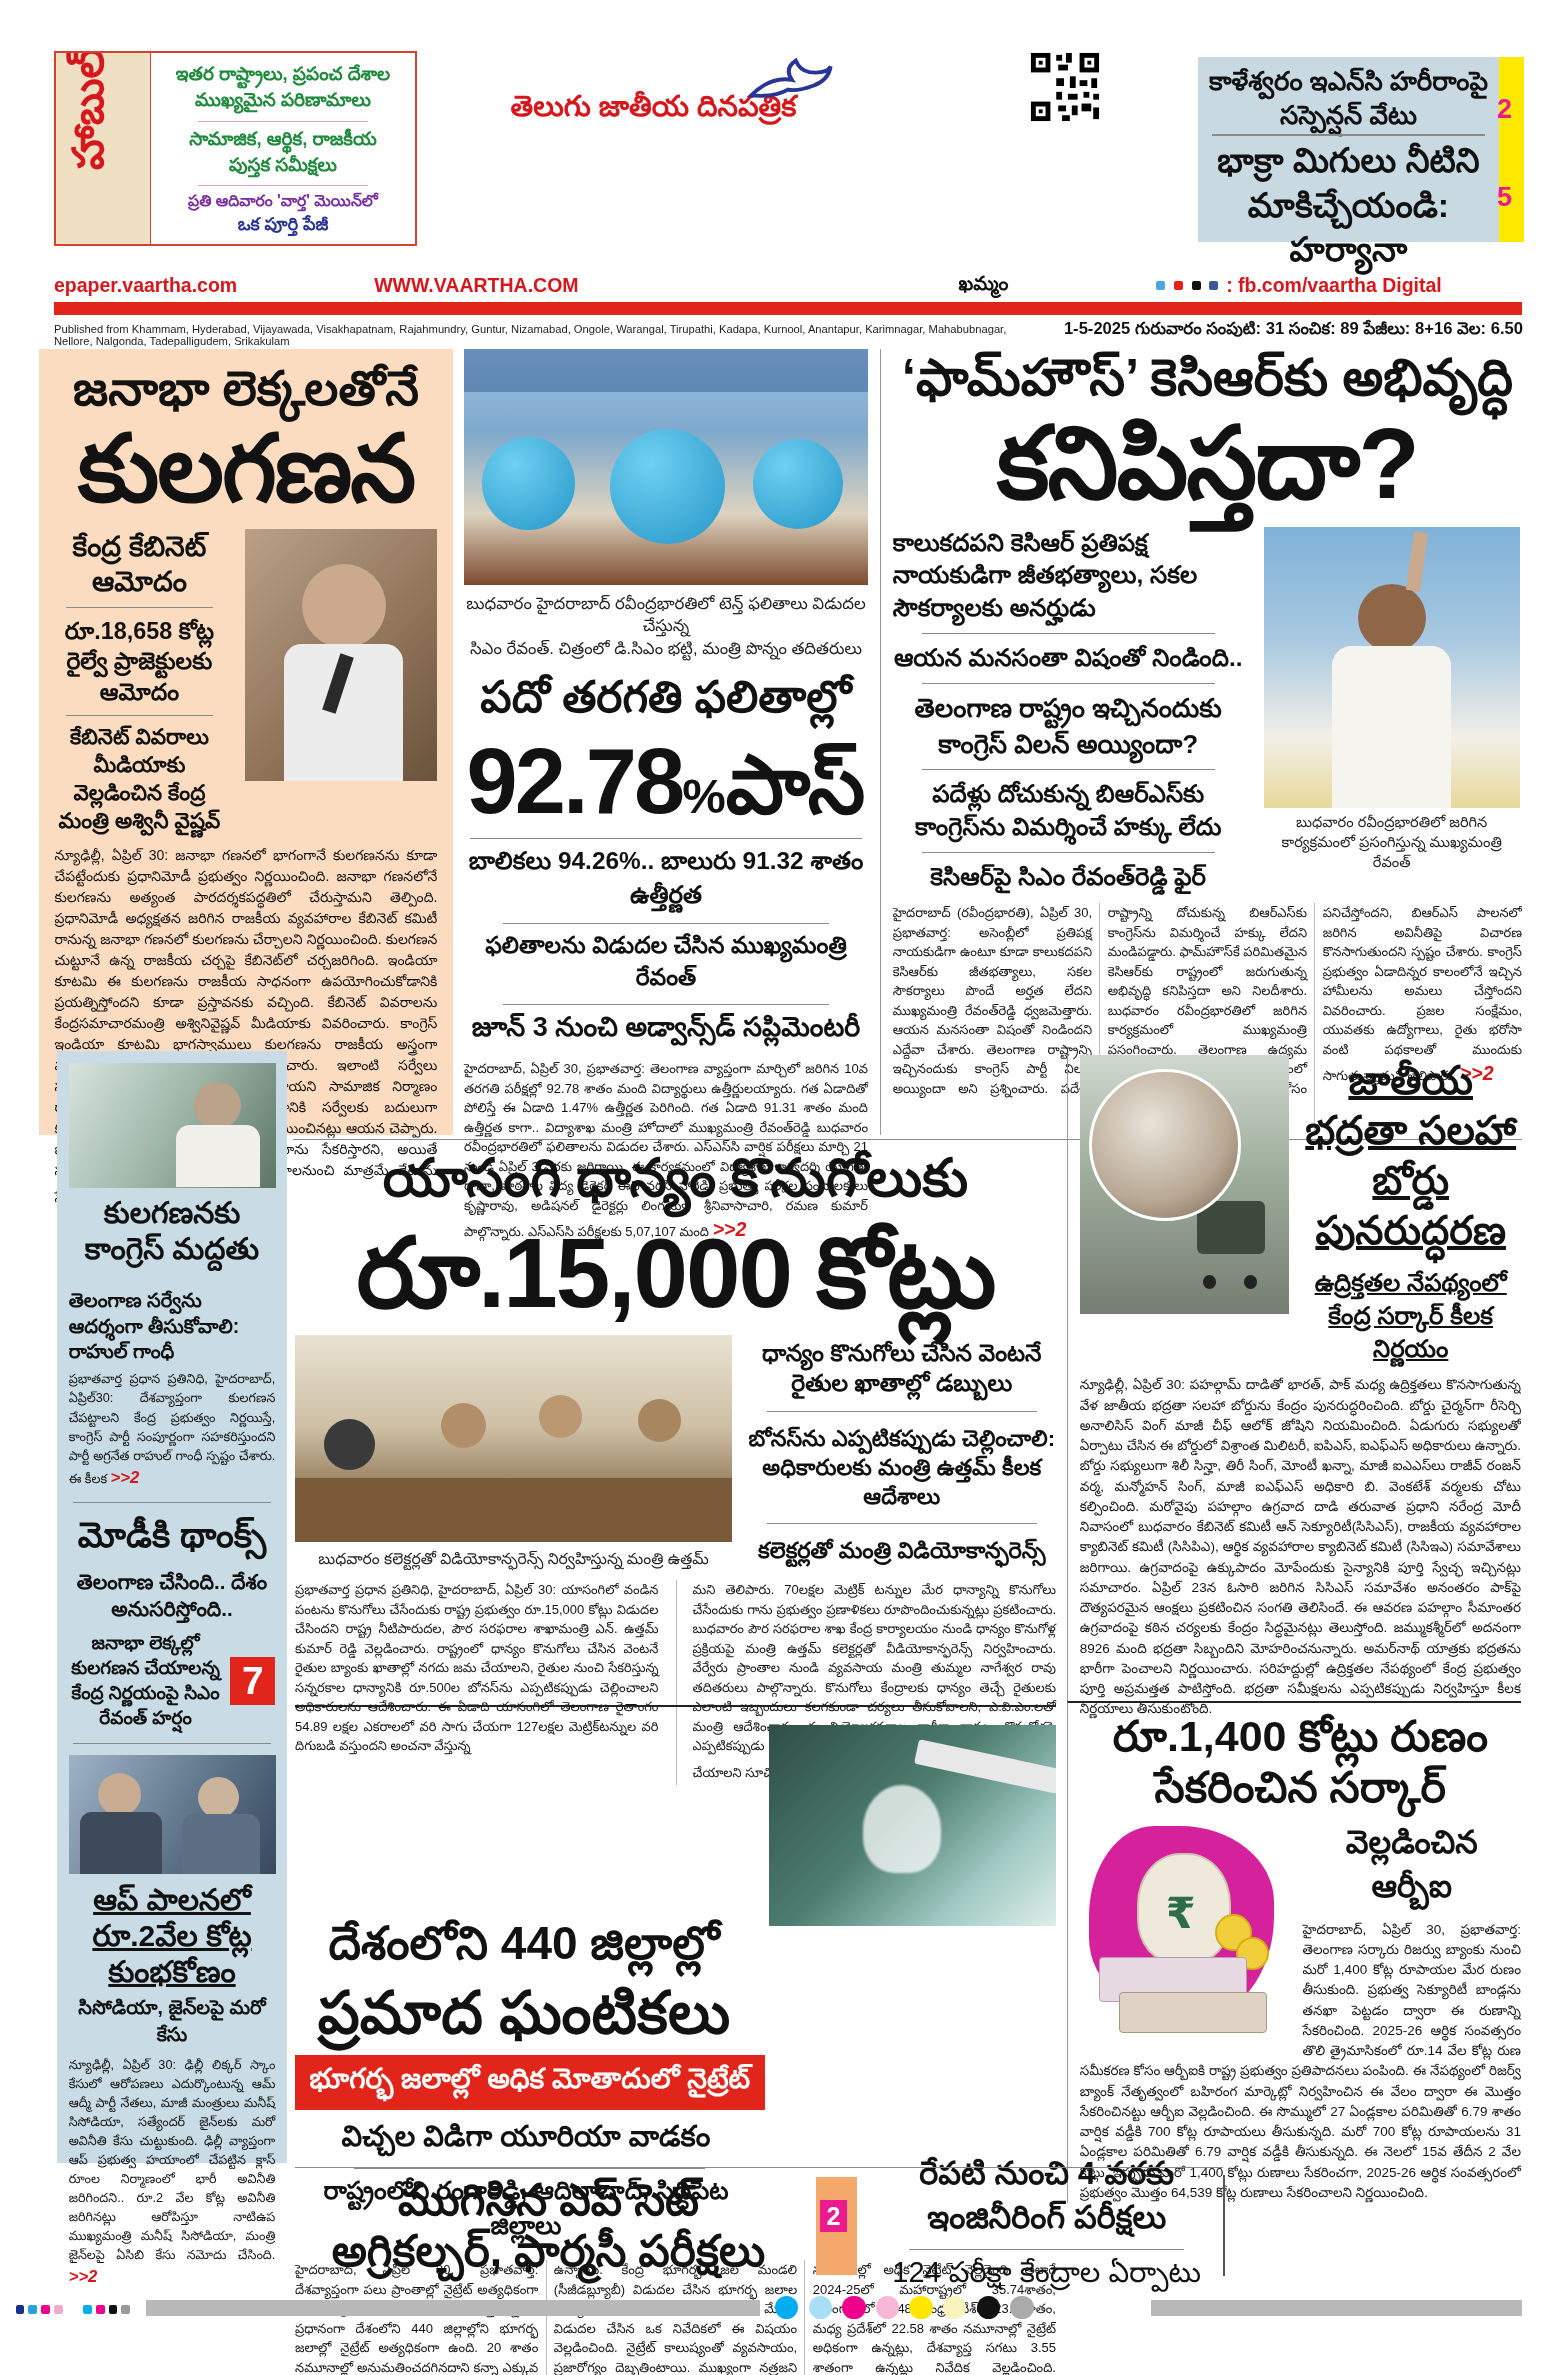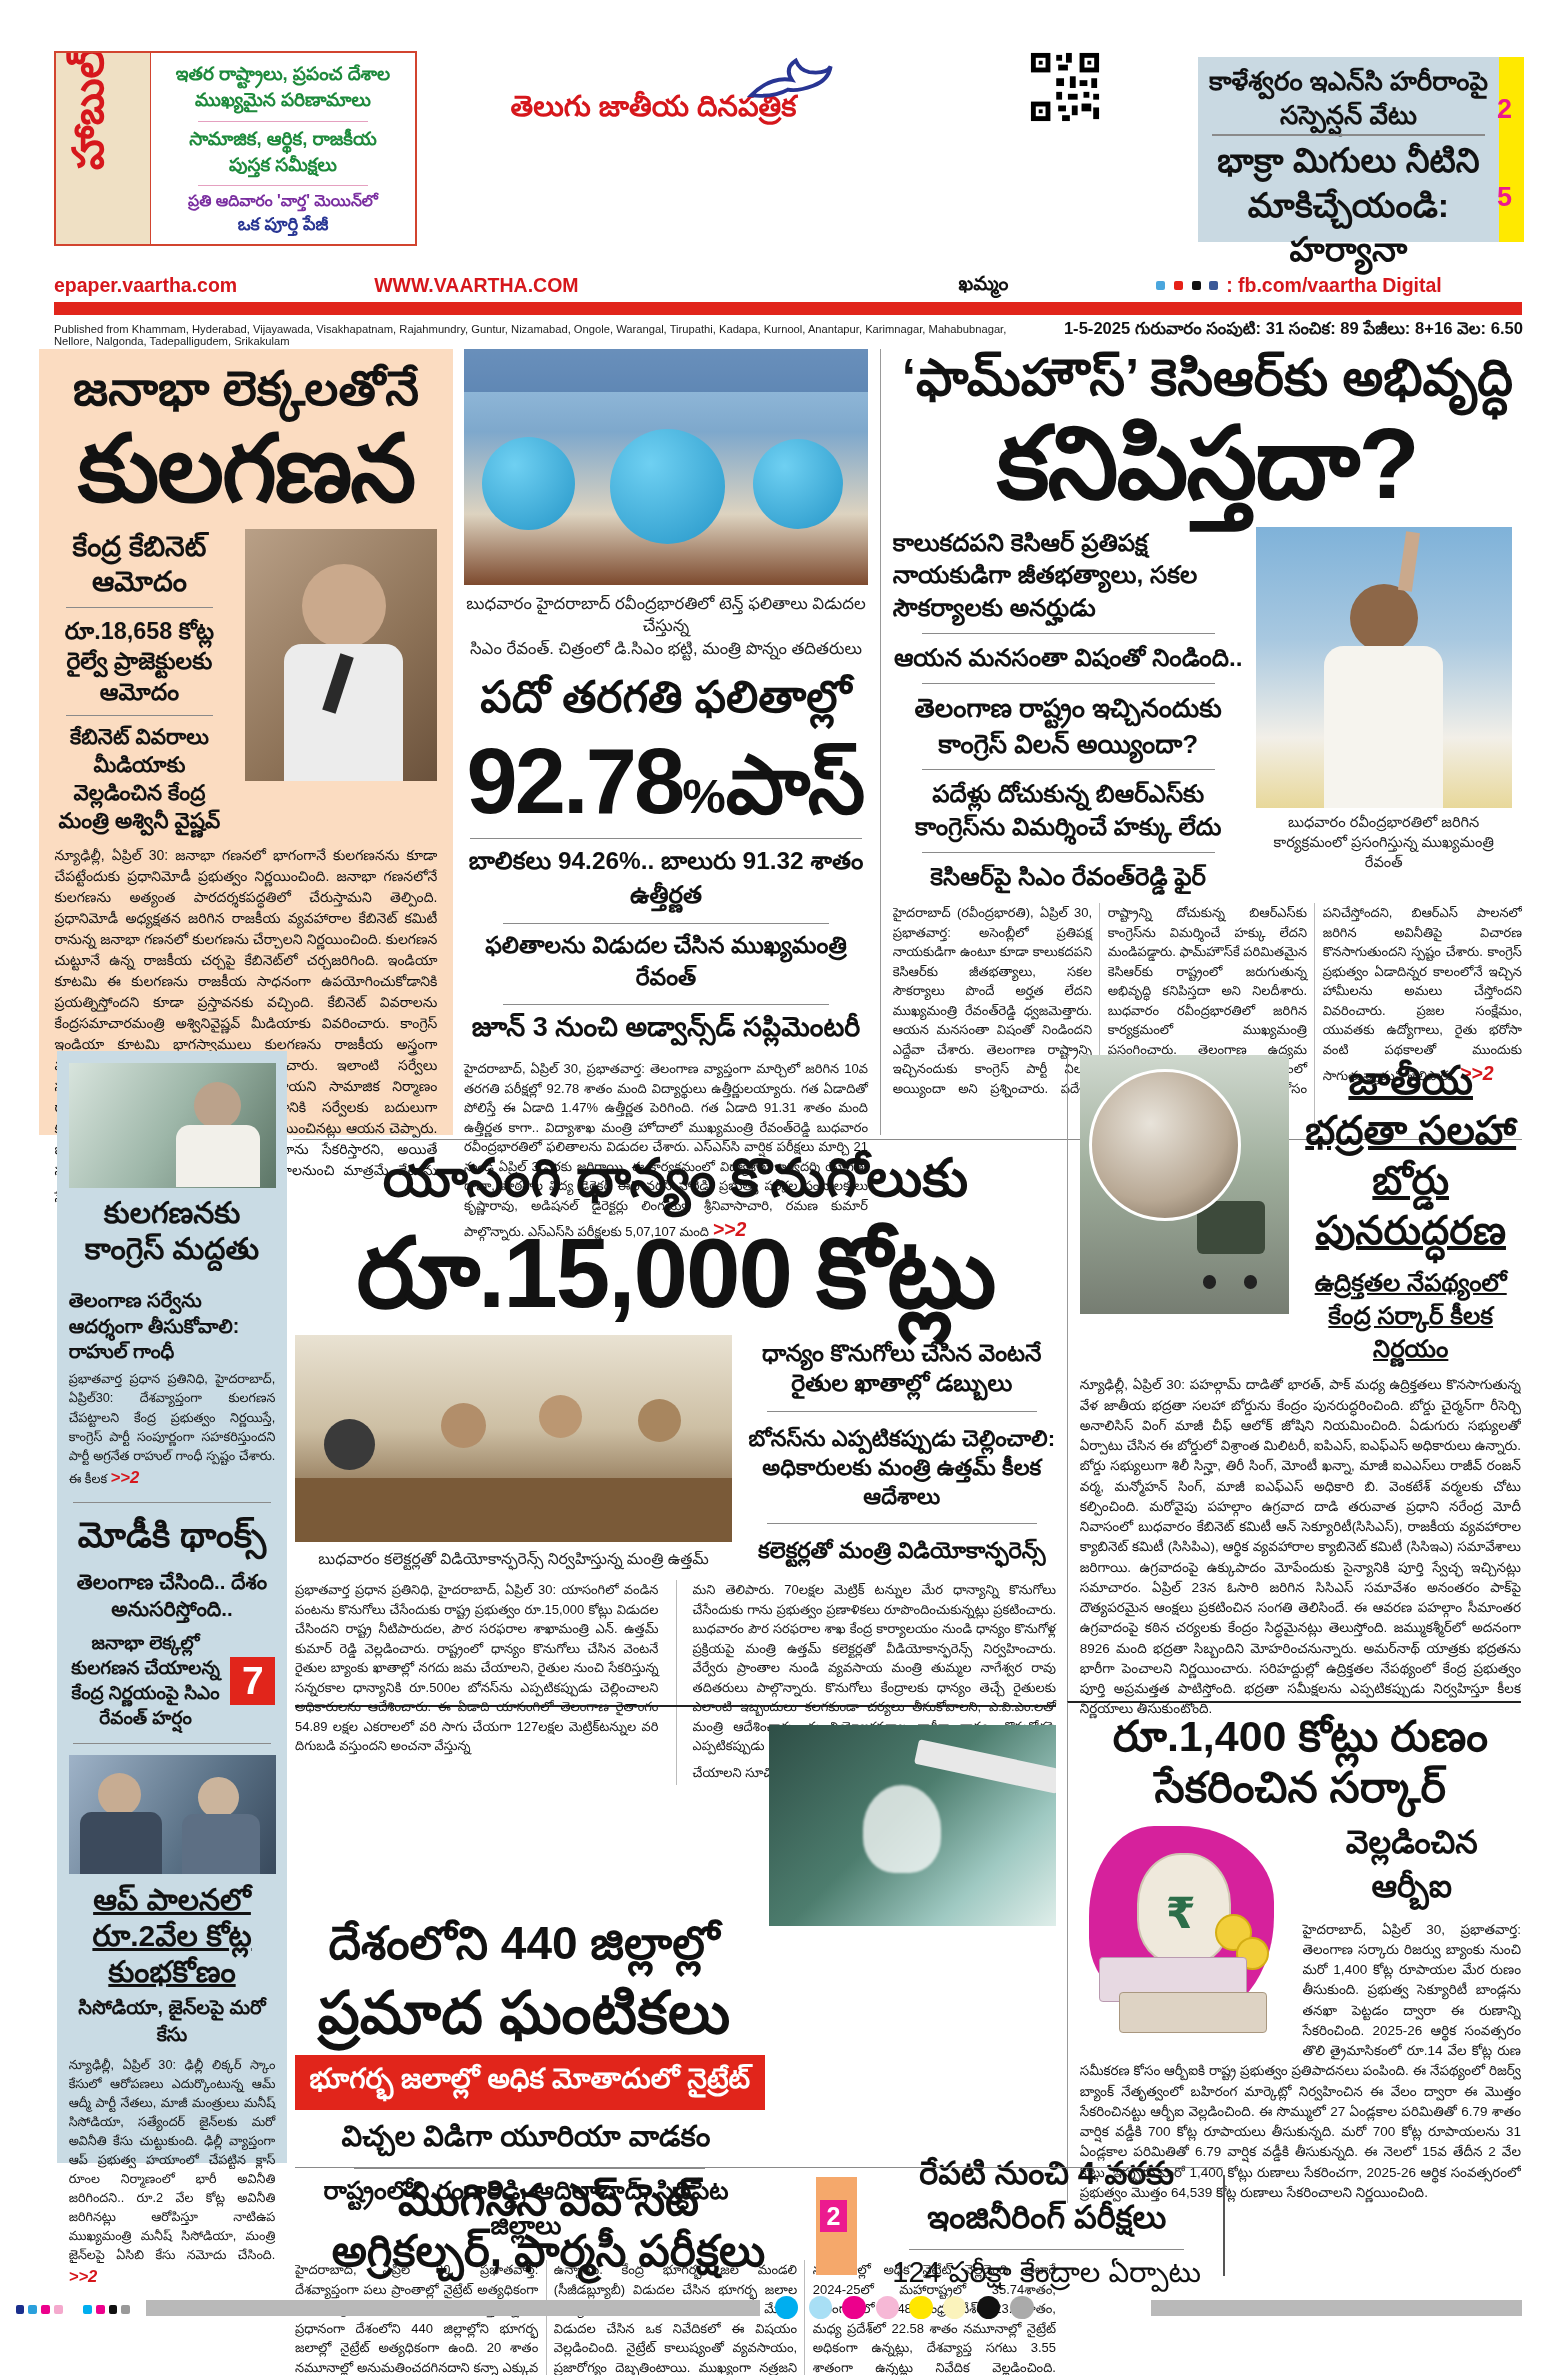--- a/index.html
+++ b/index.html
@@ -170,21 +170,21 @@
     <div class="b c" style="font-size:27px;">జూన్ 3 నుంచి అడ్వాన్స్‌డ్ సప్లిమెంటరీ</div>
     <div class="body-t" style="margin-top:9.8px;font-size:13px;">
       <span>హైదరాబాద్, ఏప్రిల్ 30, ప్రభాతవార్త: తెలంగాణ వ్యాప్తంగా మార్చిలో జరిగిన 10వ తరగతి పరీక్షల్లో 92.78 శాతం మంది విద్యార్థులు ఉత్తీర్ణులయ్యారు. గత ఏడాదితో పోలిస్తే ఈ ఏడాది 1.47% ఉత్తీర్ణత పెరిగింది. గత ఏడాది 91.31 శాతం మంది ఉత్తీర్ణత కాగా.. విద్యాశాఖ మంత్రి హోదాలో ముఖ్యమంత్రి రేవంత్‌రెడ్డి బుధవారం రవీంద్రభారతిలో ఫలితాలను విడుదల చేశారు. ఎస్ఎస్‌సి వార్షిక పరీక్షలు మార్చి 21 నుండి ఏప్రిల్ 3 వరకు జరిగాయి. ఈ కార్యక్రమంలో విద్యాశాఖ కార్యదర్శి యోగితా రాణా, పాఠశాల విద్య డైరెక్టర్ ఈవి నరసింహారెడ్డి, ప్రభుత్వ పరీక్షల సంచాలకులు కృష్ణారావు, అడిషనల్ డైరెక్టర్లు లింగయ్య, శ్రీనివాసాచారి, రమణ కుమార్ పాల్గొన్నారు. ఎస్ఎస్‌సి పరీక్షలకు 5,07,107 మంది</span>
       <span class="more">&gt;&gt;2</span>
     </div>
   </div>
 
   <div class="abs" style="left:880px;top:349px;width:642px;height:786px;box-sizing:border-box;border-left:1.5px solid #999;padding-left:11.7px;">
     <div class="b c" style="font-size:51px;line-height:1.15;">‘ఫామ్‌హౌస్’ కెసిఆర్‌కు అభివృద్ధి</div>
     <div class="b c" style="font-size:101px;line-height:1.1;letter-spacing:-2px;">కనిపిస్తదా?</div>
-    <div style="display:flex;gap:12px;margin-top:7.8px;">
+    <div style="display:flex;gap:20px;margin-top:7.8px;">
       <div style="width:351px;">
         <div class="b" style="font-size:24.4px;line-height:1.35;">కాలుకదపని కెసిఆర్ ప్రతిపక్ష నాయకుడిగా జీతభత్యాలు, సకల సౌకర్యాలకు అనర్హుడు</div>
         <div class="rule" style="margin:7.8px 29px;"></div>
         <div class="b c" style="font-size:24.4px;line-height:1.35;">ఆయన మనసంతా విషంతో నిండింది..</div>
         <div class="rule" style="margin:7.8px 29px;"></div>
         <div class="b c" style="font-size:26px;line-height:1.35;">తెలంగాణ రాష్ట్రం ఇచ్చినందుకు కాంగ్రెస్ విలన్ అయ్యిందా?</div>
         <div class="rule" style="margin:7.8px 29px;"></div>
         <div class="b c" style="font-size:24.4px;line-height:1.35;">పదేళ్లు దోచుకున్న బిఆర్‌ఎస్‌కు కాంగ్రెస్‌ను విమర్శించే హక్కు లేదు</div>
         <div class="rule" style="margin:7.8px 29px;"></div>
         <div class="b c" style="font-size:24.4px;line-height:1.35;">కెసిఆర్‌పై సిఎం రేవంత్‌రెడ్డి ఫైర్</div>

